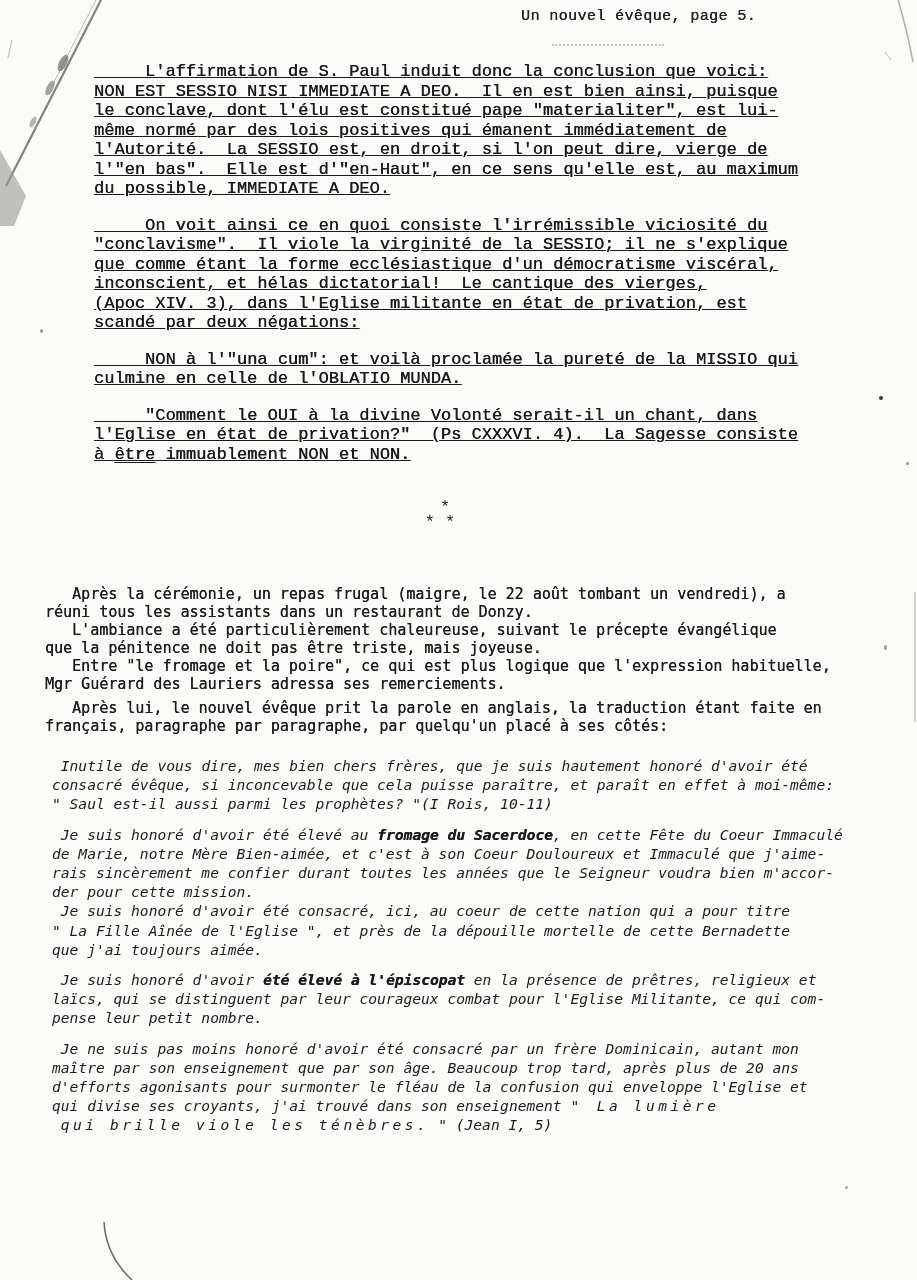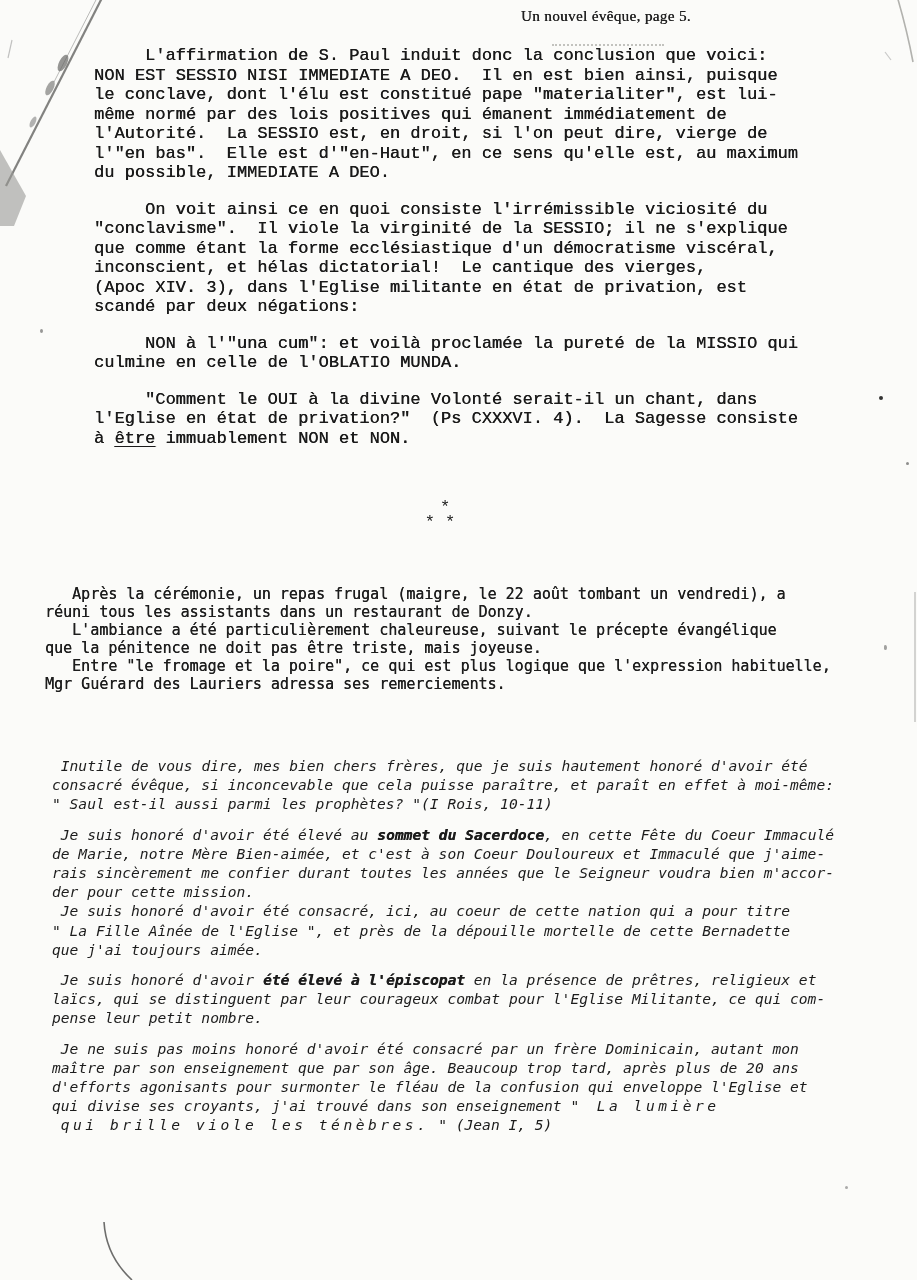--- a/index.html
+++ b/index.html
@@ -8,21 +8,21 @@
     width: 917px;
     height: 1280px;
     background: #fbfbf9;
     overflow: hidden;
     color: #1b1b1b;
   }
   
   .header {
     position: absolute;
     left: 521px; top: 8px;
-    font-family: Liberation Serif, serif;
+    font-family: Liberation Mono, monospace;
     font-size: 15px;
     letter-spacing: 0.4px;
     color: #222;
     white-space: pre;
     text-shadow: 0.3px 0 0 currentColor;
   }
   .header-underline {
     position: absolute;
     left: 552px; top: 44px;
     width: 112px; height: 0;
@@ -33,21 +33,21 @@
     position: absolute;
     left: 94px; top: 46px;
     width: 770px;
     font-family: "Liberation Mono", monospace;
     font-size: 17px;
     line-height: 19.5px;
     letter-spacing: 0px;
     color: #1a1a1a;
     text-shadow: 0.35px 0 0 currentColor;
   }
-  .sec-typed p { margin: 0 0 17px 0; white-space: pre-wrap; }
+  .sec-typed p { margin: 16px 0 17px 0; white-space: pre-wrap; text-decoration: underline; }
   .stars {
     position: absolute;
     left: 0; top: 500px;
     width: 880px;
     margin: 0;
     text-align: center;
     font-family: "Liberation Mono", monospace;
     font-size: 17px;
     line-height: 15px;
     white-space: pre;
@@ -154,27 +154,29 @@
   <pre class="stars"> *
 * *</pre>
 
   <div class="sec-account">
     <p>   Après la cérémonie, un repas frugal (maigre, le 22 août tombant un vendredi), a
 réuni tous les assistants dans un restaurant de Donzy.
    L'ambiance a été particulièrement chaleureuse, suivant le précepte évangélique
 que la pénitence ne doit pas être triste, mais joyeuse.
    Entre "le fromage et la poire", ce qui est plus logique que l'expression habituelle,
 Mgr Guérard des Lauriers adressa ses remerciements.</p>
+    <p>   Après lui, le nouvel évêque prit la parole en anglais, la traduction étant faite en
+français, paragraphe par paragraphe, par quelqu'un placé à ses côtés:</p>
   </div>
 
   <div class="sec-speech">
     <p> Inutile de vous dire, mes bien chers frères, que je suis hautement honoré d'avoir été
 consacré évêque, si inconcevable que cela puisse paraître, et paraît en effet à moi-même:
 " Saul est-il aussi parmi les prophètes? "(I Rois, 10-11)</p>
-    <p> Je suis honoré d'avoir été élevé au <b>sommet du Sacerdoce</b>, en cette Fête du Coeur Immaculé
+    <p> Je suis honoré d'avoir été élevé au <b>fromage du Sacerdoce</b>, en cette Fête du Coeur Immaculé
 de Marie, notre Mère Bien-aimée, et c'est à son Coeur Douloureux et Immaculé que j'aime-
 rais sincèrement me confier durant toutes les années que le Seigneur voudra bien m'accor-
 der pour cette mission.
  Je suis honoré d'avoir été consacré, ici, au coeur de cette nation qui a pour titre
 " La Fille Aînée de l'Eglise ", et près de la dépouille mortelle de cette Bernadette
 que j'ai toujours aimée.</p>
     <p> Je suis honoré d'avoir <b>été élevé à l'épiscopat</b> en la présence de prêtres, religieux et
 laïcs, qui se distinguent par leur courageux combat pour l'Eglise Militante, ce qui com-
 pense leur petit nombre.</p>
     <p> Je ne suis pas moins honoré d'avoir été consacré par un frère Dominicain, autant mon

